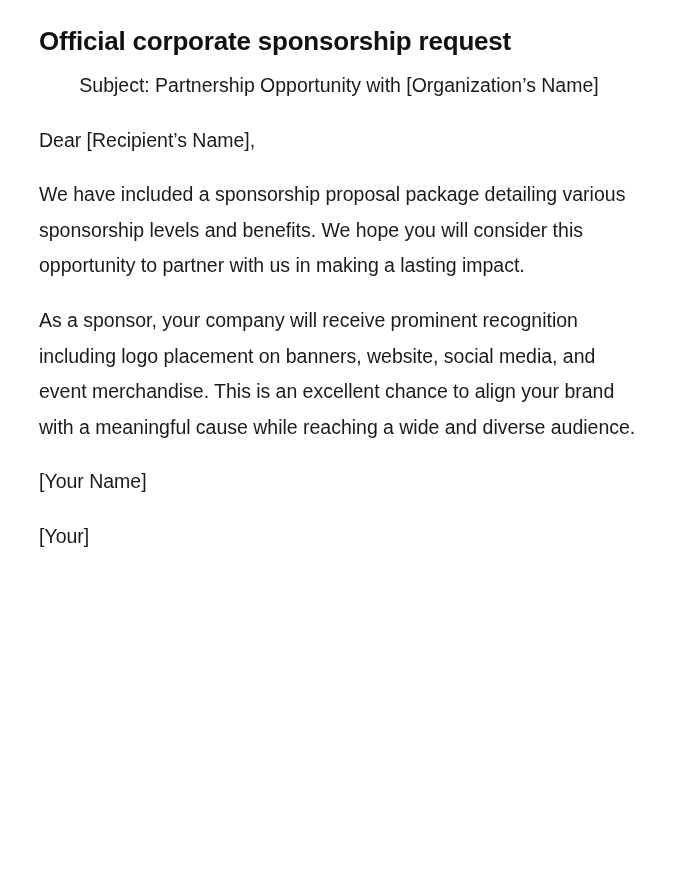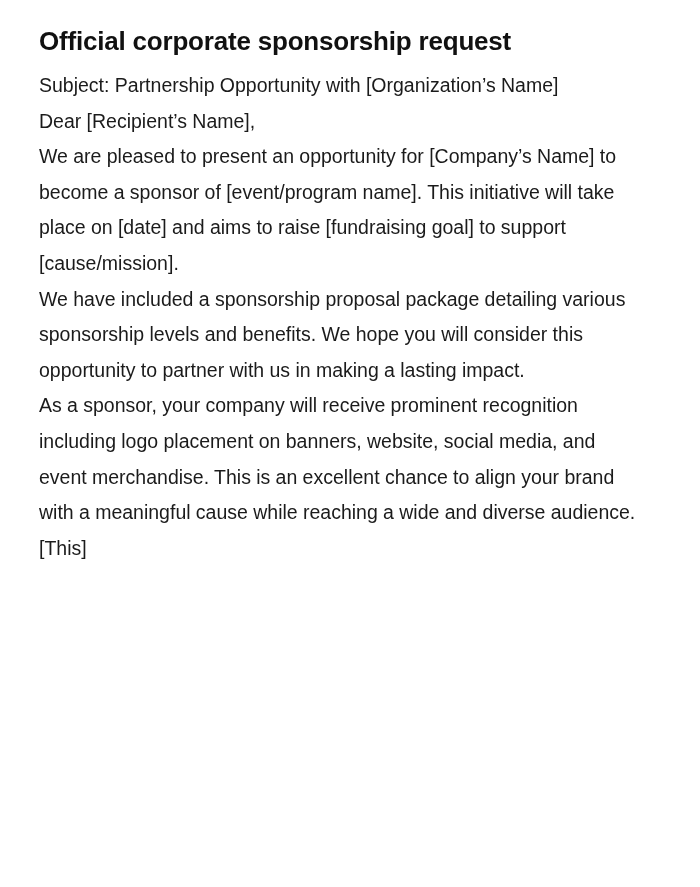--- a/index.html
+++ b/index.html
@@ -42,40 +42,40 @@
     font-size: 19.5px;
     line-height: 35.6px;
     color: #1b1b1b;
     margin: 0;
     padding: 0;
     max-width: 600px;
     text-align: left;
     word-spacing: -0.1px;
   }
   
-  .gap-subject  { margin-top: 12px; }
-  .gap-std      { }
+  .gap-subject  { margin-top: 12px; text-align: center; }
+  .gap-std      { margin-top: 19px; }
 </style>
 </head>
 <body>
 
 <div class="page">
 
   <h1 class="doc-heading">Official corporate sponsorship request</h1>
 
   <div class="letter-body">
 
     <p class="doc-para gap-subject">Subject: Partnership Opportunity with [Organization’s Name]</p>
 
     <p class="doc-para gap-std">Dear [Recipient’s Name],</p>
 
-    <p class="doc-para gap-std">We are pleased to present an opportunity for [Company’s Name] to become a sponsor of [event/program name]. This initiative will take place on [date] and aims to raise [fundraising goal] to support [cause/mission].</p>
 
     <p class="doc-para gap-std">We have included a sponsorship proposal package detailing various sponsorship levels and benefits. We hope you will consider this opportunity to partner with us in making a lasting impact.</p>
 
     <p class="doc-para gap-std">As a sponsor, your company will receive prominent recognition including logo placement on banners, website, social media, and event merchandise. This is an excellent chance to align your brand with a meaningful cause while reaching a wide and diverse audience.</p>
 
 
+    <p class="doc-para gap-std">[Your Name]</p>
 
-    <p class="doc-para gap-std">[This]</p>
+    <p class="doc-para gap-std">[Your]</p>
 
   </div>
 </div>
 
 </body></html>

